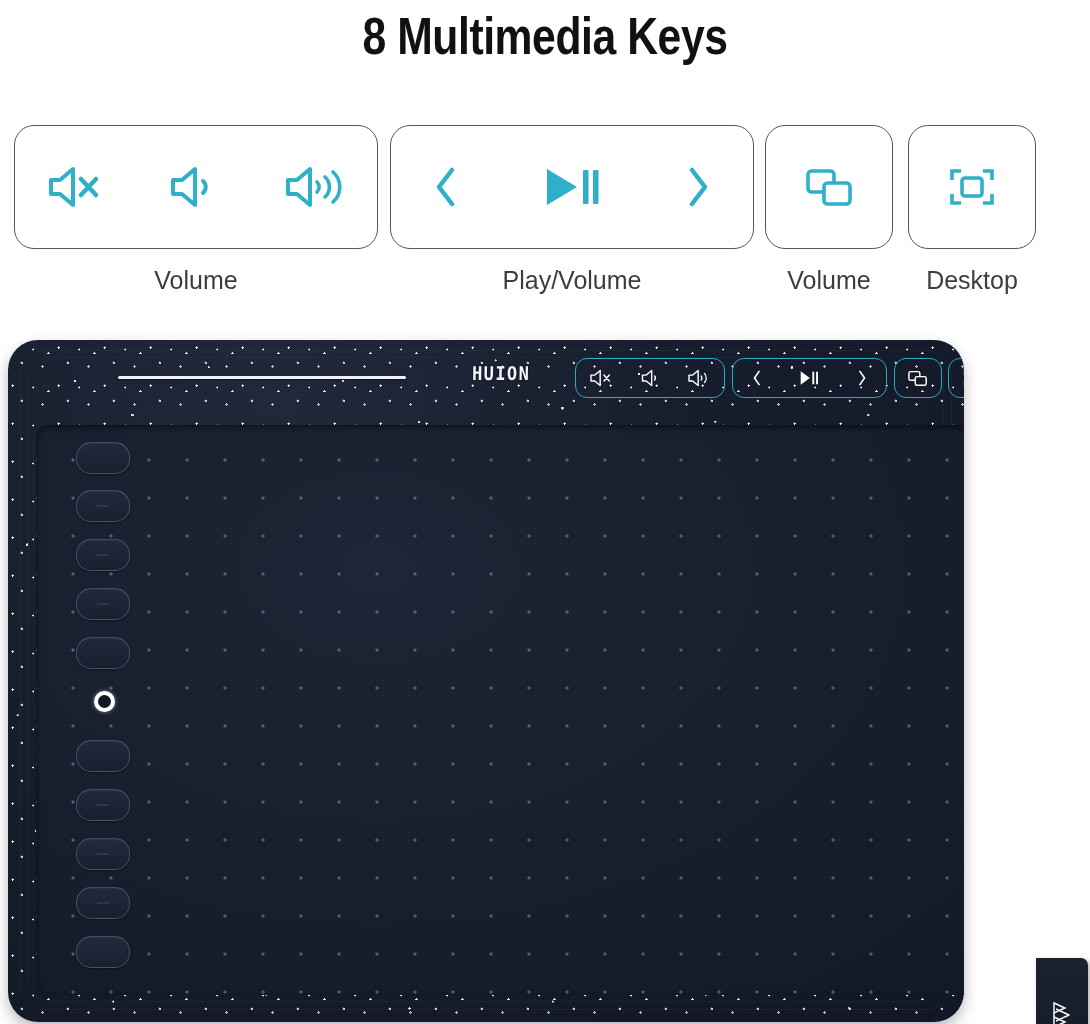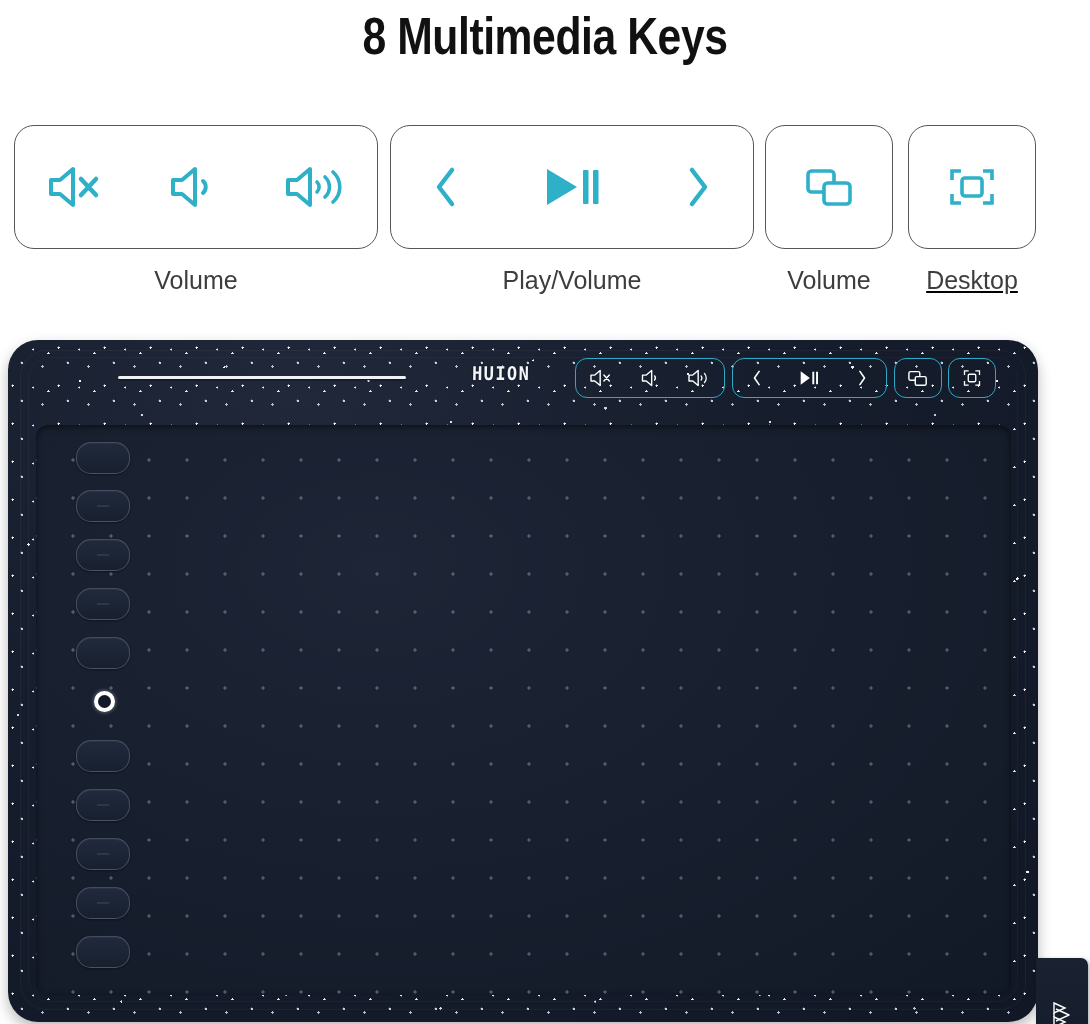--- a/index.html
+++ b/index.html
@@ -66,29 +66,29 @@
   .icon-slot {
     display: flex;
     align-items: center;
     justify-content: center;
   }
 
   
   .g-volume { left: 4px;   width: 364px; }
   .g-play   { left: 380px; width: 364px; }
   .g-switch { left: 755px; width: 128px; }
-  .g-desk   { left: 898px; width: 128px; text-decoration: underline; }
+  .g-desk   { left: 898px; width: 128px; }
   .g-switch .card, .g-desk .card { width: 128px; }
 
   
   .tablet-wrap {
     position: absolute;
     left: 8px;
     top: 340px;
-    width: 1030px;
+    width: 956px;
     height: 682px;
   }
   .tablet-body {
     position: absolute;
     inset: 0;
     border-radius: 30px;
     background:
       radial-gradient(ellipse at 28% 8%, #20283a 0%, #161d2c 45%, #111725 100%);
     box-shadow: 0 6px 14px rgba(0,0,0,0.28);
     overflow: hidden;

